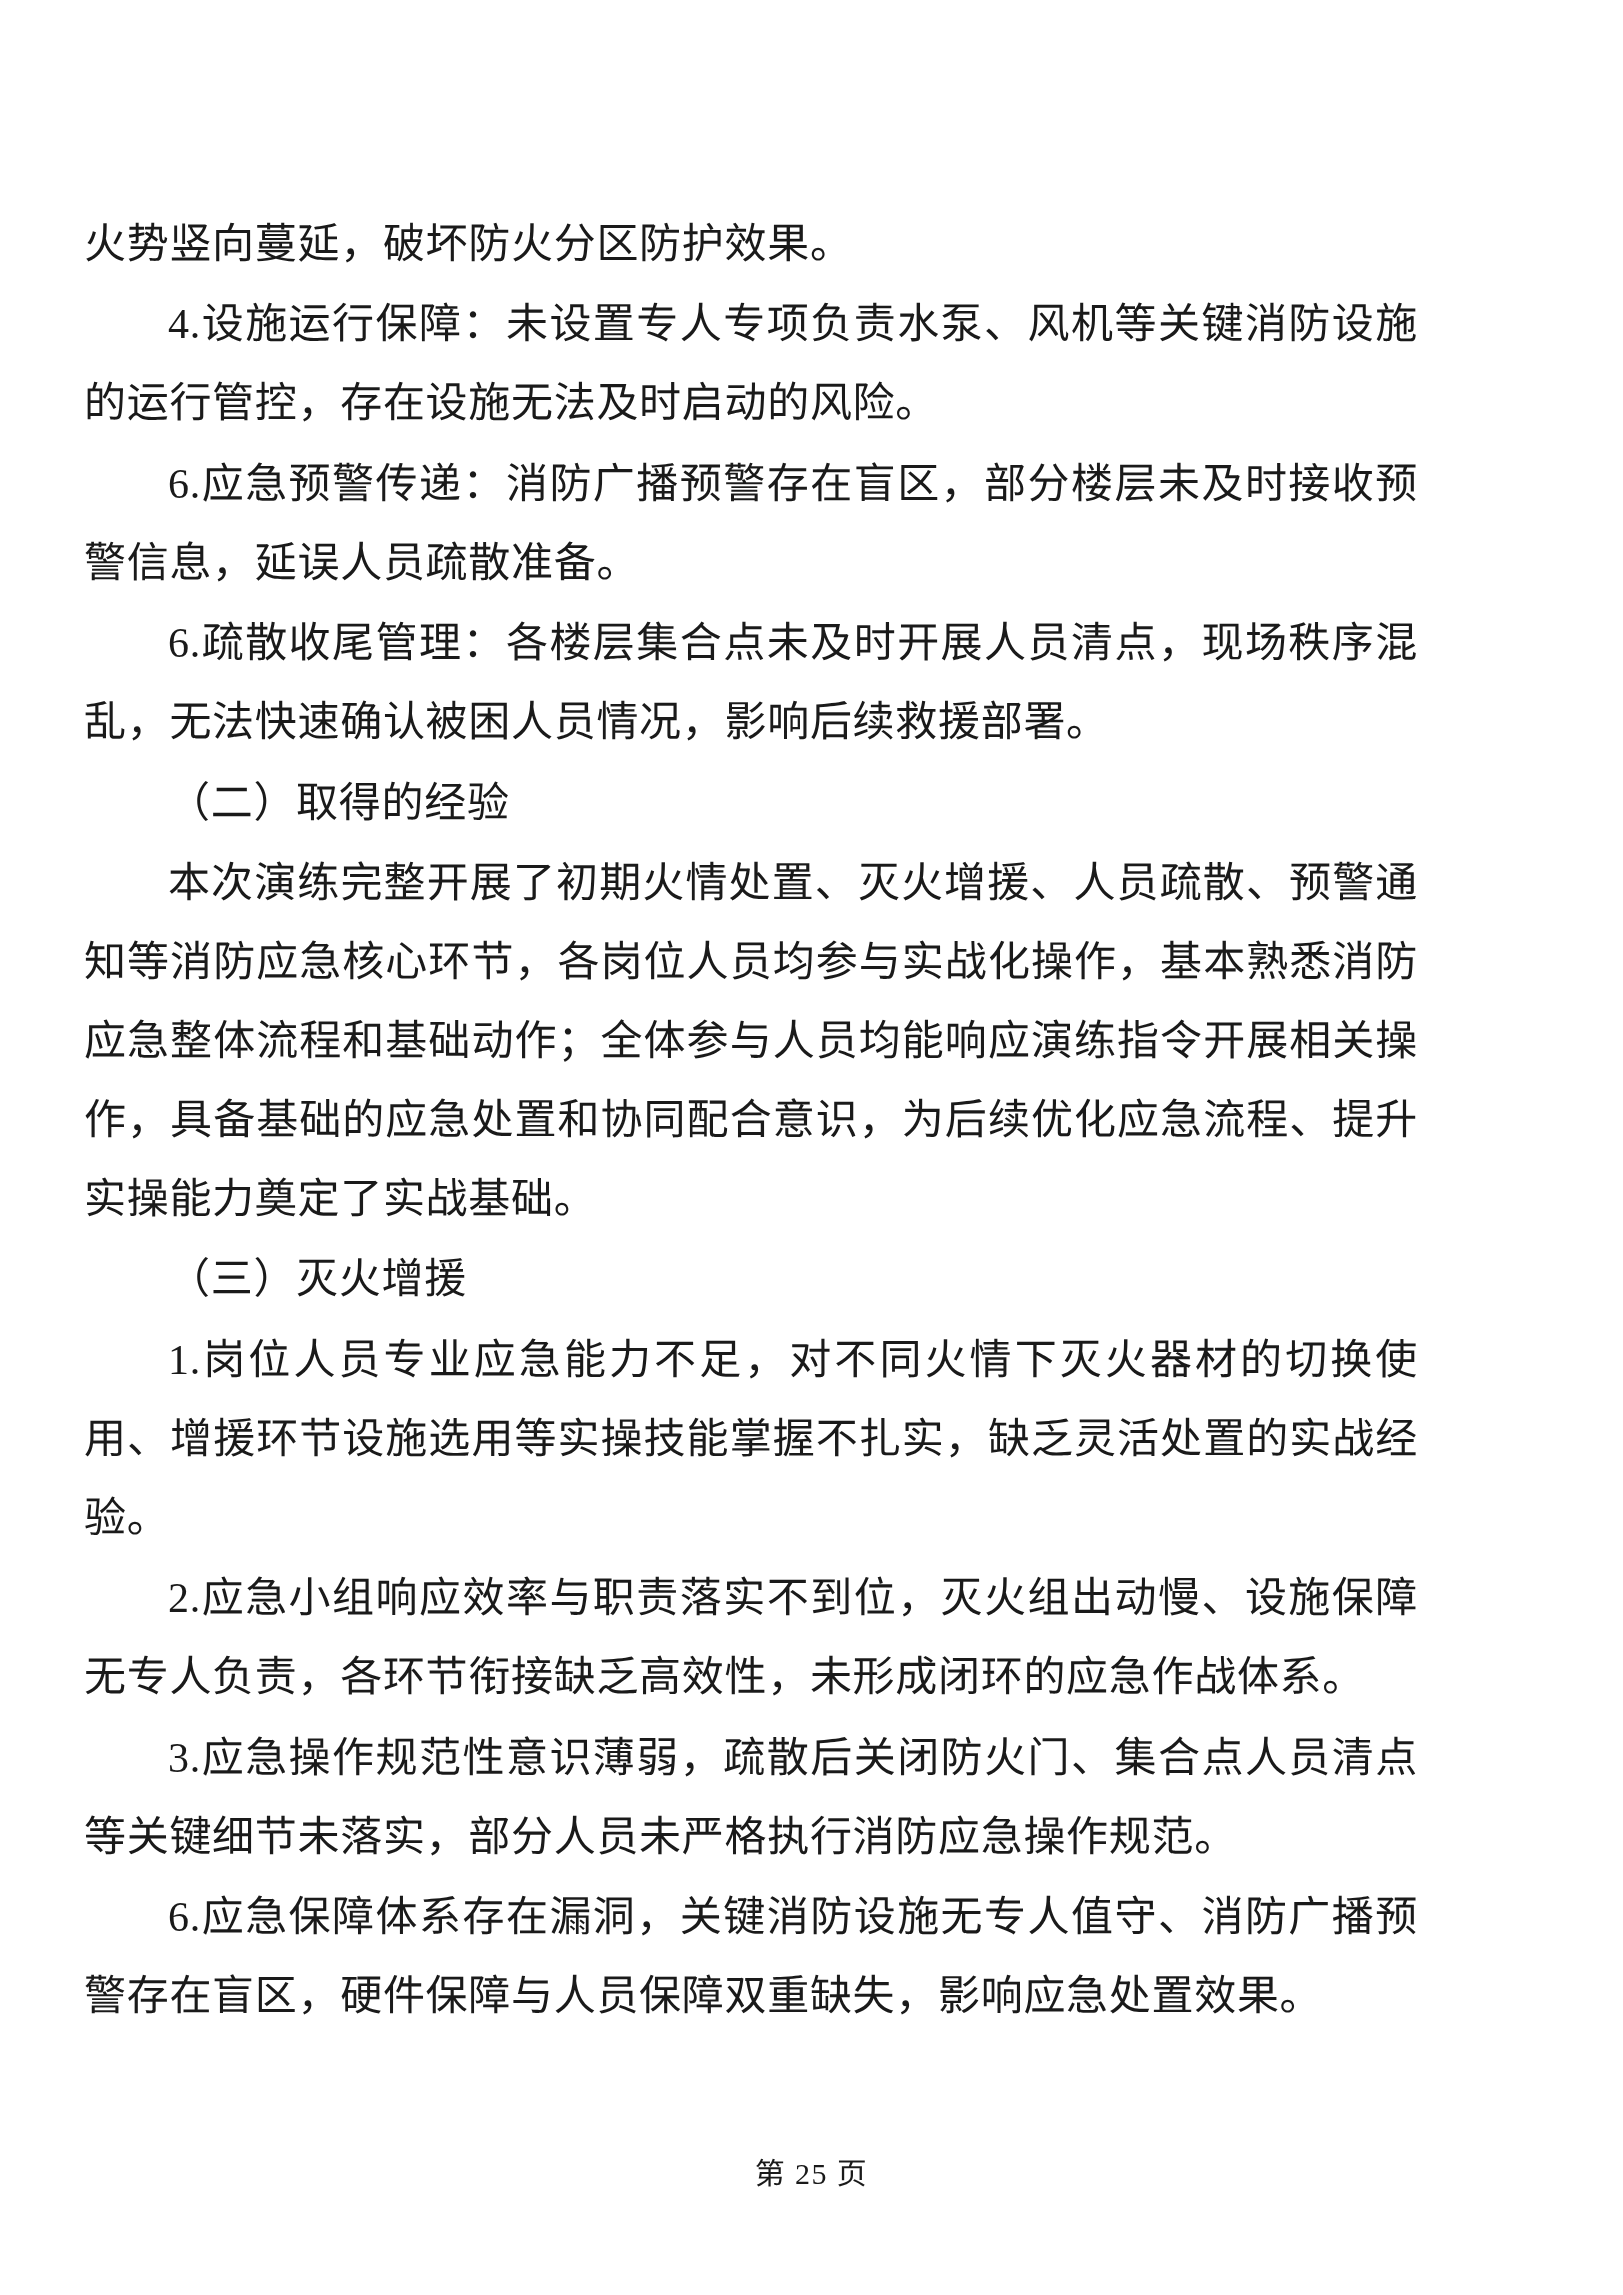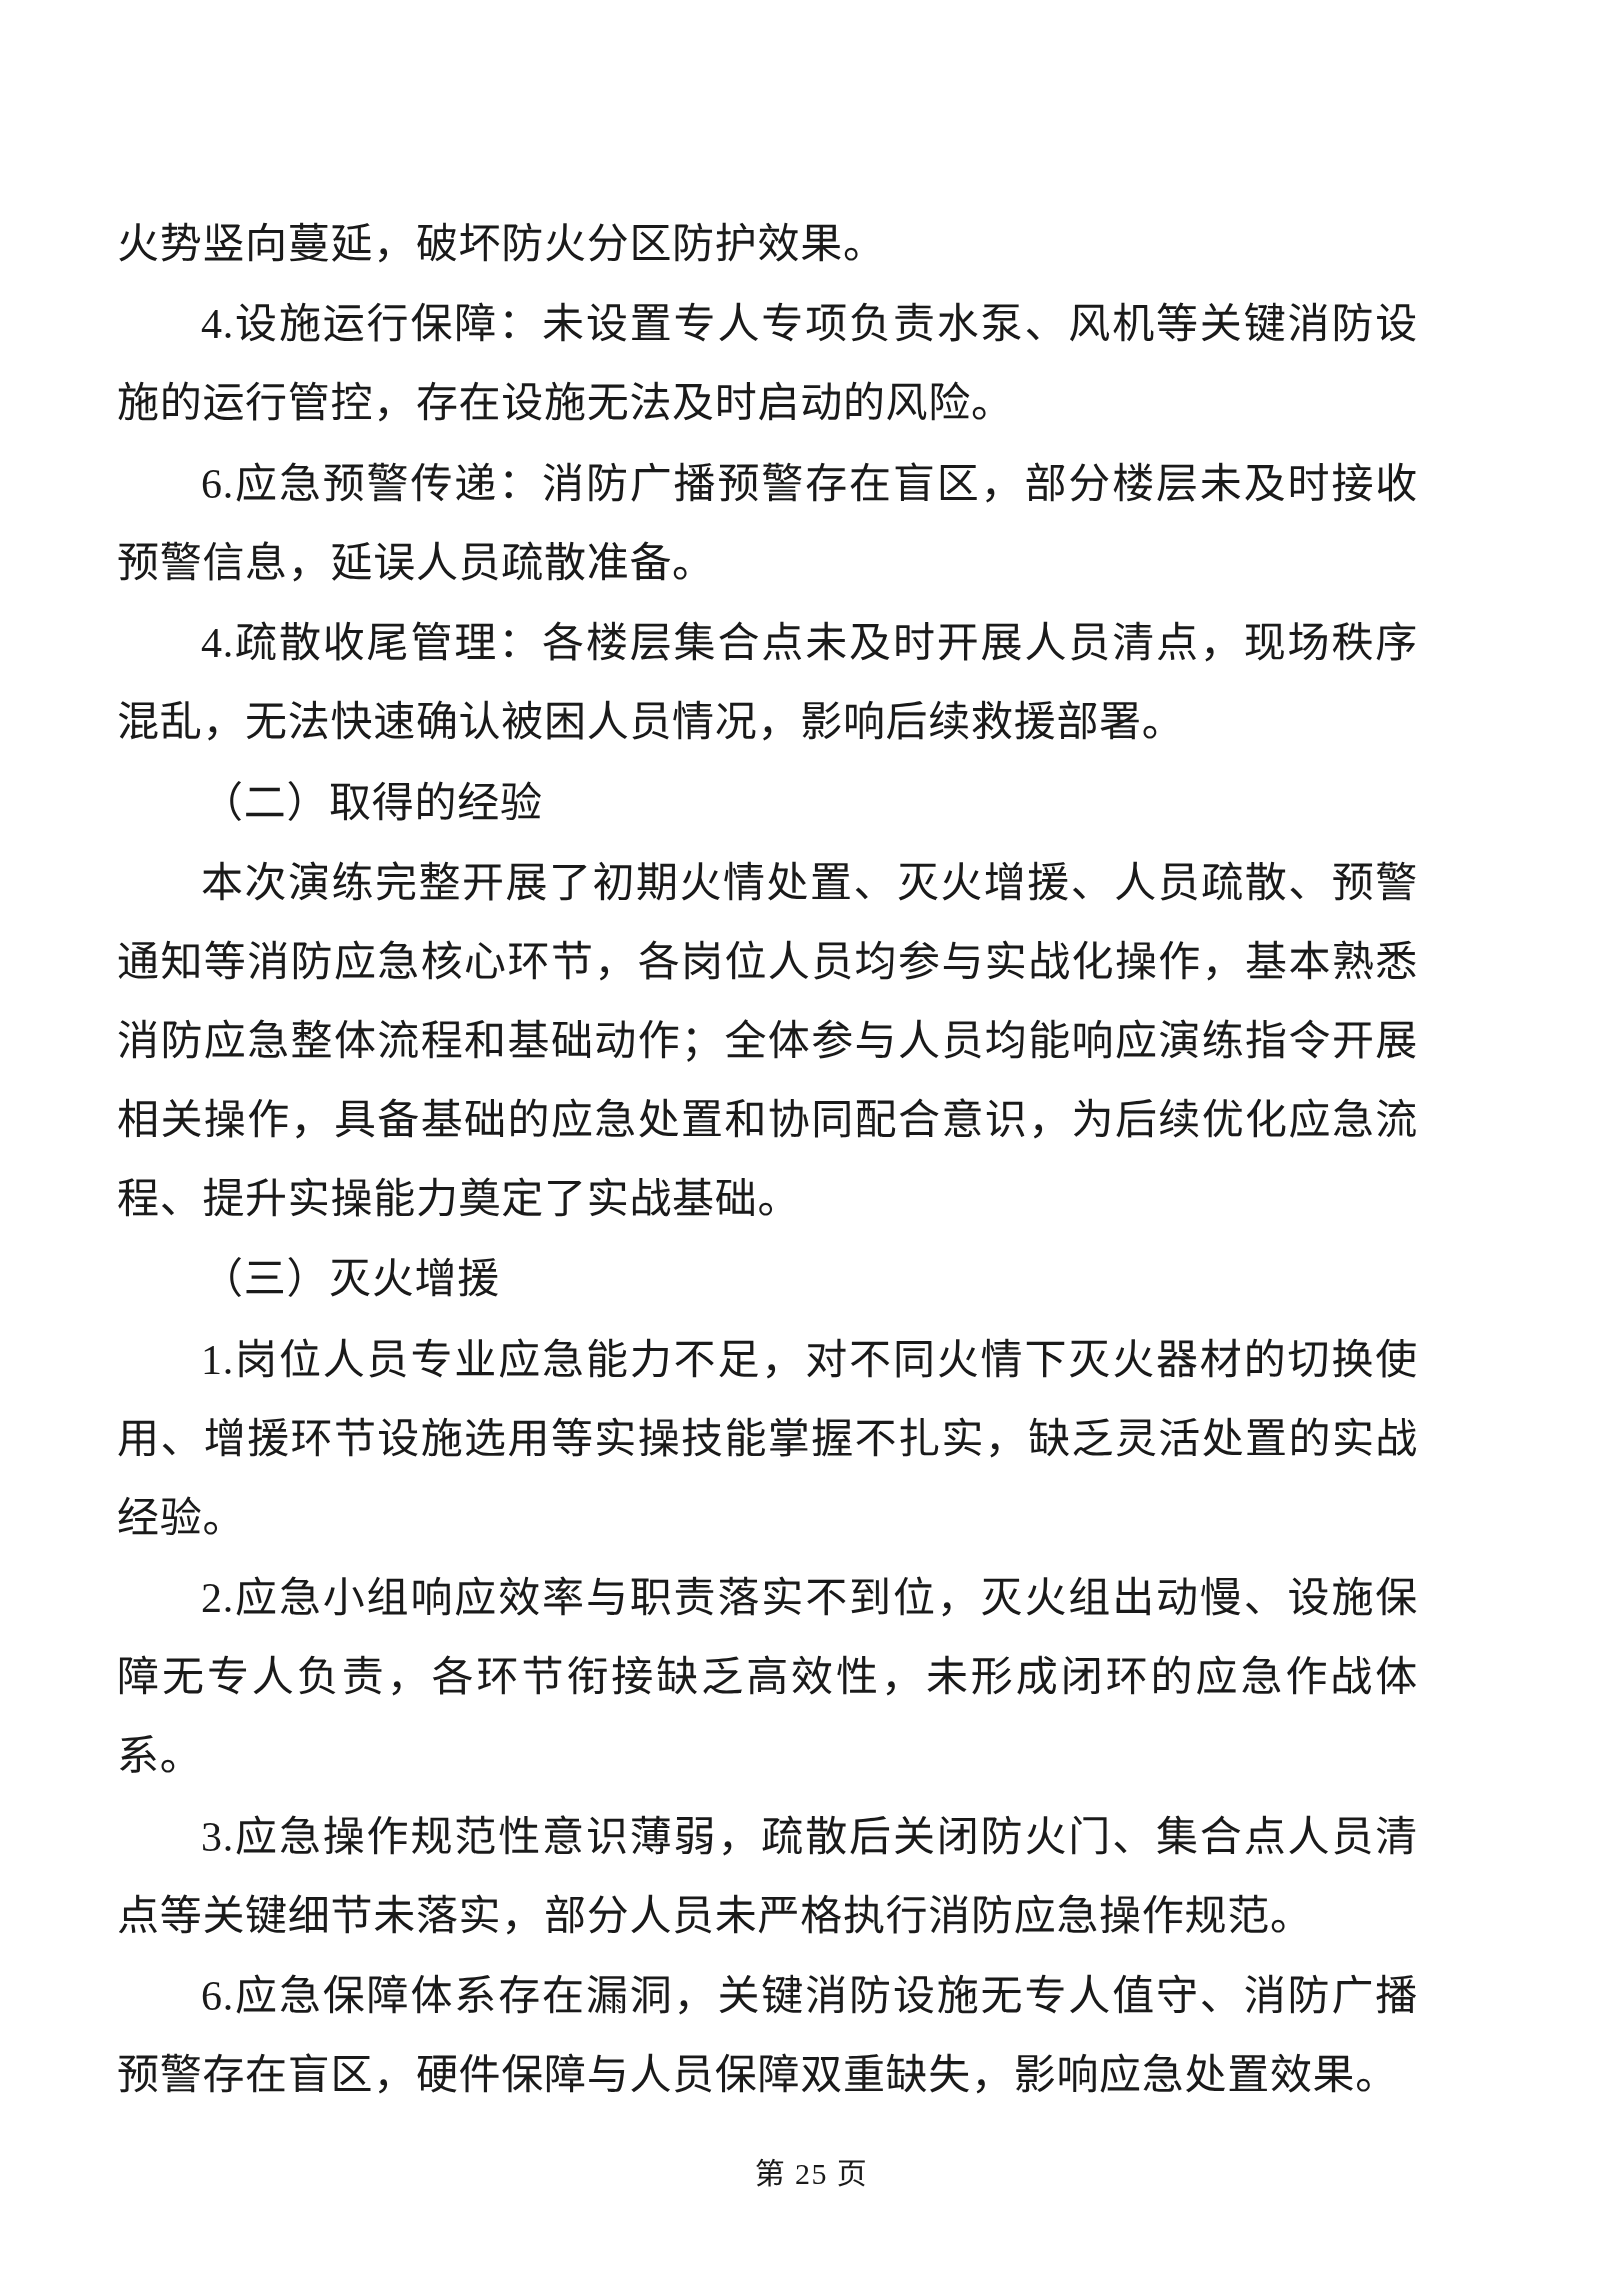--- a/index.html
+++ b/index.html
@@ -6,21 +6,21 @@
     margin: 0;
     padding: 0;
     background: #ffffff;
   }
   .page {
     width: 1623px;
     height: 2295px;
     background: #ffffff;
     position: relative;
     box-sizing: border-box;
-    padding: 205px 205px 136px 117px;
+    padding: 205px 205px 136px 84px;
     font-family: "Liberation Serif", "DejaVu Serif", serif;
     color: #1a1a1a;
     overflow: hidden;
   }
   .body-text {
     font-size: 42px;
     line-height: 79px;
     letter-spacing: 0.7px;
     text-align: justify;
     text-justify: inter-ideograph;
@@ -46,21 +46,21 @@
   }
 </style>
 </head>
 <body>
 
 <div class="page">
   <div class="body-text">
     <p class="para no-indent">火势竖向蔓延，破坏防火分区防护效果。</p>
     <p class="para">4.设施运行保障：未设置专人专项负责水泵、风机等关键消防设施的运行管控，存在设施无法及时启动的风险。</p>
     <p class="para">6.应急预警传递：消防广播预警存在盲区，部分楼层未及时接收预警信息，延误人员疏散准备。</p>
-    <p class="para">4.疏散收尾管理：各楼层集合点未及时开展人员清点，现场秩序混乱，无法快速确认被困人员情况，影响后续救援部署。</p>
+    <p class="para">6.疏散收尾管理：各楼层集合点未及时开展人员清点，现场秩序混乱，无法快速确认被困人员情况，影响后续救援部署。</p>
     <p class="para">（二）取得的经验</p>
     <p class="para">本次演练完整开展了初期火情处置、灭火增援、人员疏散、预警通知等消防应急核心环节，各岗位人员均参与实战化操作，基本熟悉消防应急整体流程和基础动作；全体参与人员均能响应演练指令开展相关操作，具备基础的应急处置和协同配合意识，为后续优化应急流程、提升实操能力奠定了实战基础。</p>
     <p class="para">（三）灭火增援</p>
     <p class="para">1.岗位人员专业应急能力不足，对不同火情下灭火器材的切换使用、增援环节设施选用等实操技能掌握不扎实，缺乏灵活处置的实战经验。</p>
     <p class="para">2.应急小组响应效率与职责落实不到位，灭火组出动慢、设施保障无专人负责，各环节衔接缺乏高效性，未形成闭环的应急作战体系。</p>
     <p class="para">3.应急操作规范性意识薄弱，疏散后关闭防火门、集合点人员清点等关键细节未落实，部分人员未严格执行消防应急操作规范。</p>
     <p class="para">6.应急保障体系存在漏洞，关键消防设施无专人值守、消防广播预警存在盲区，硬件保障与人员保障双重缺失，影响应急处置效果。</p>
     <p class="para"></p>
   </div>
   <div class="footer">第 25 页</div>

